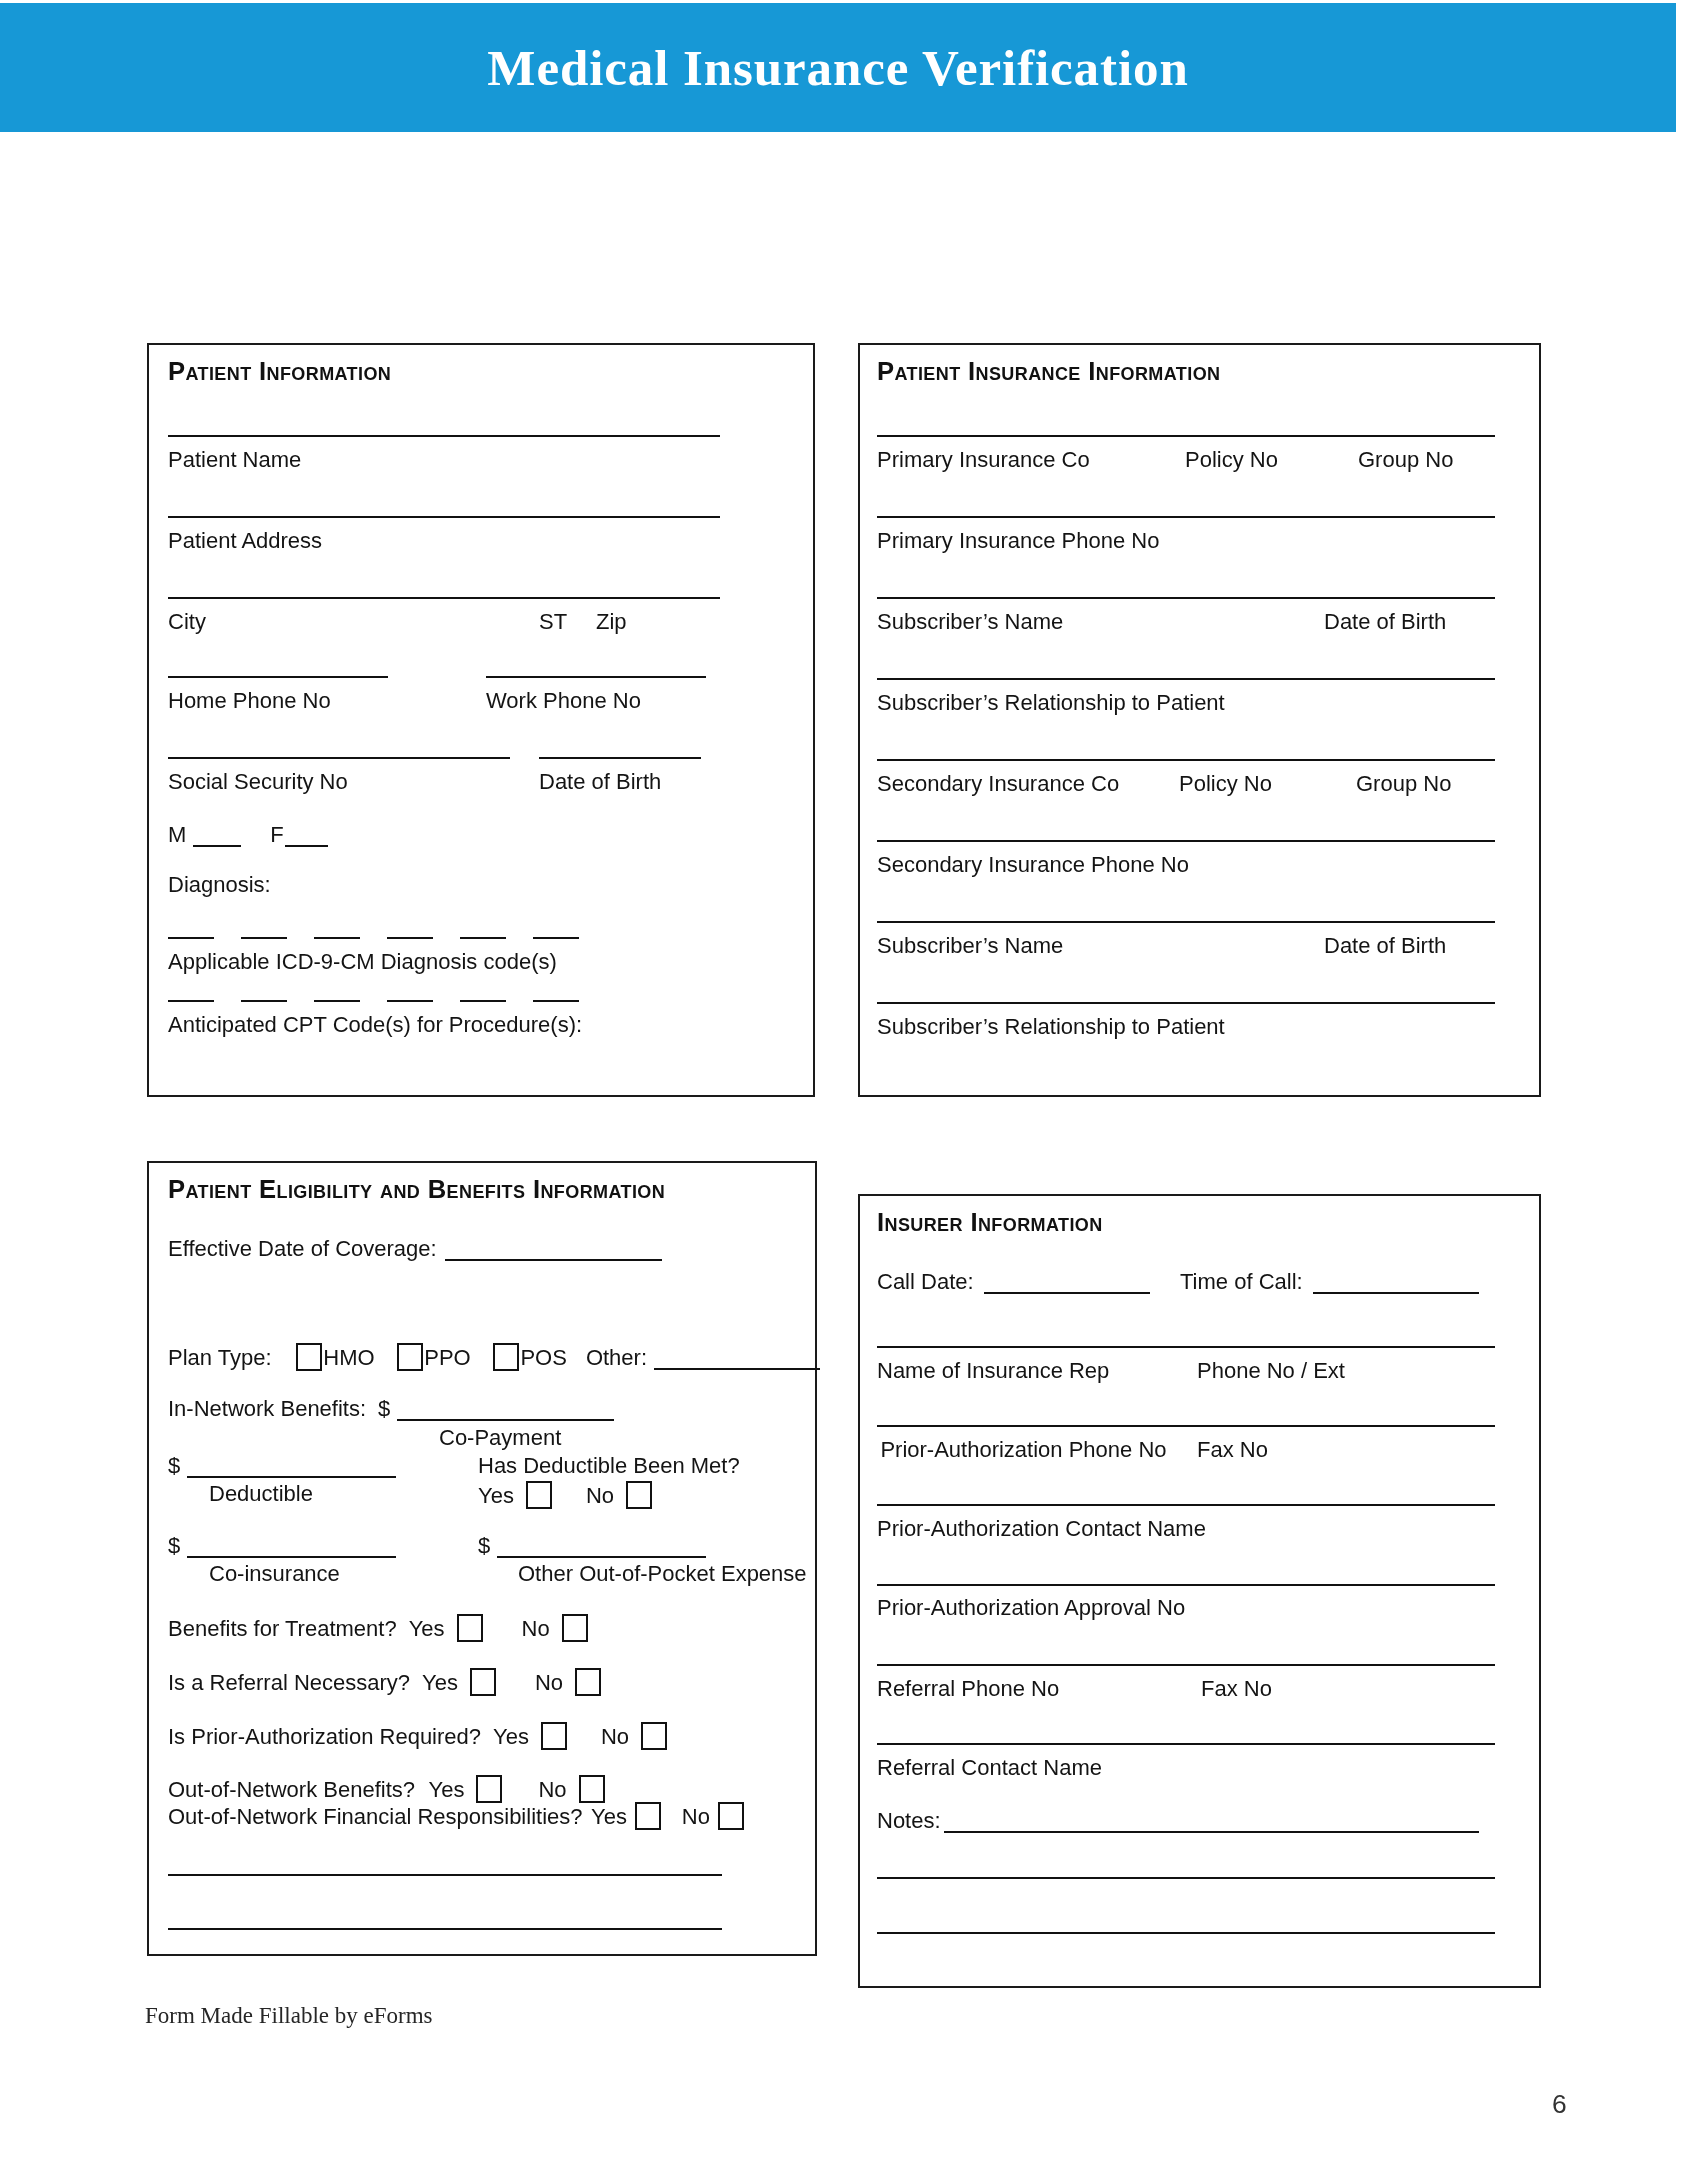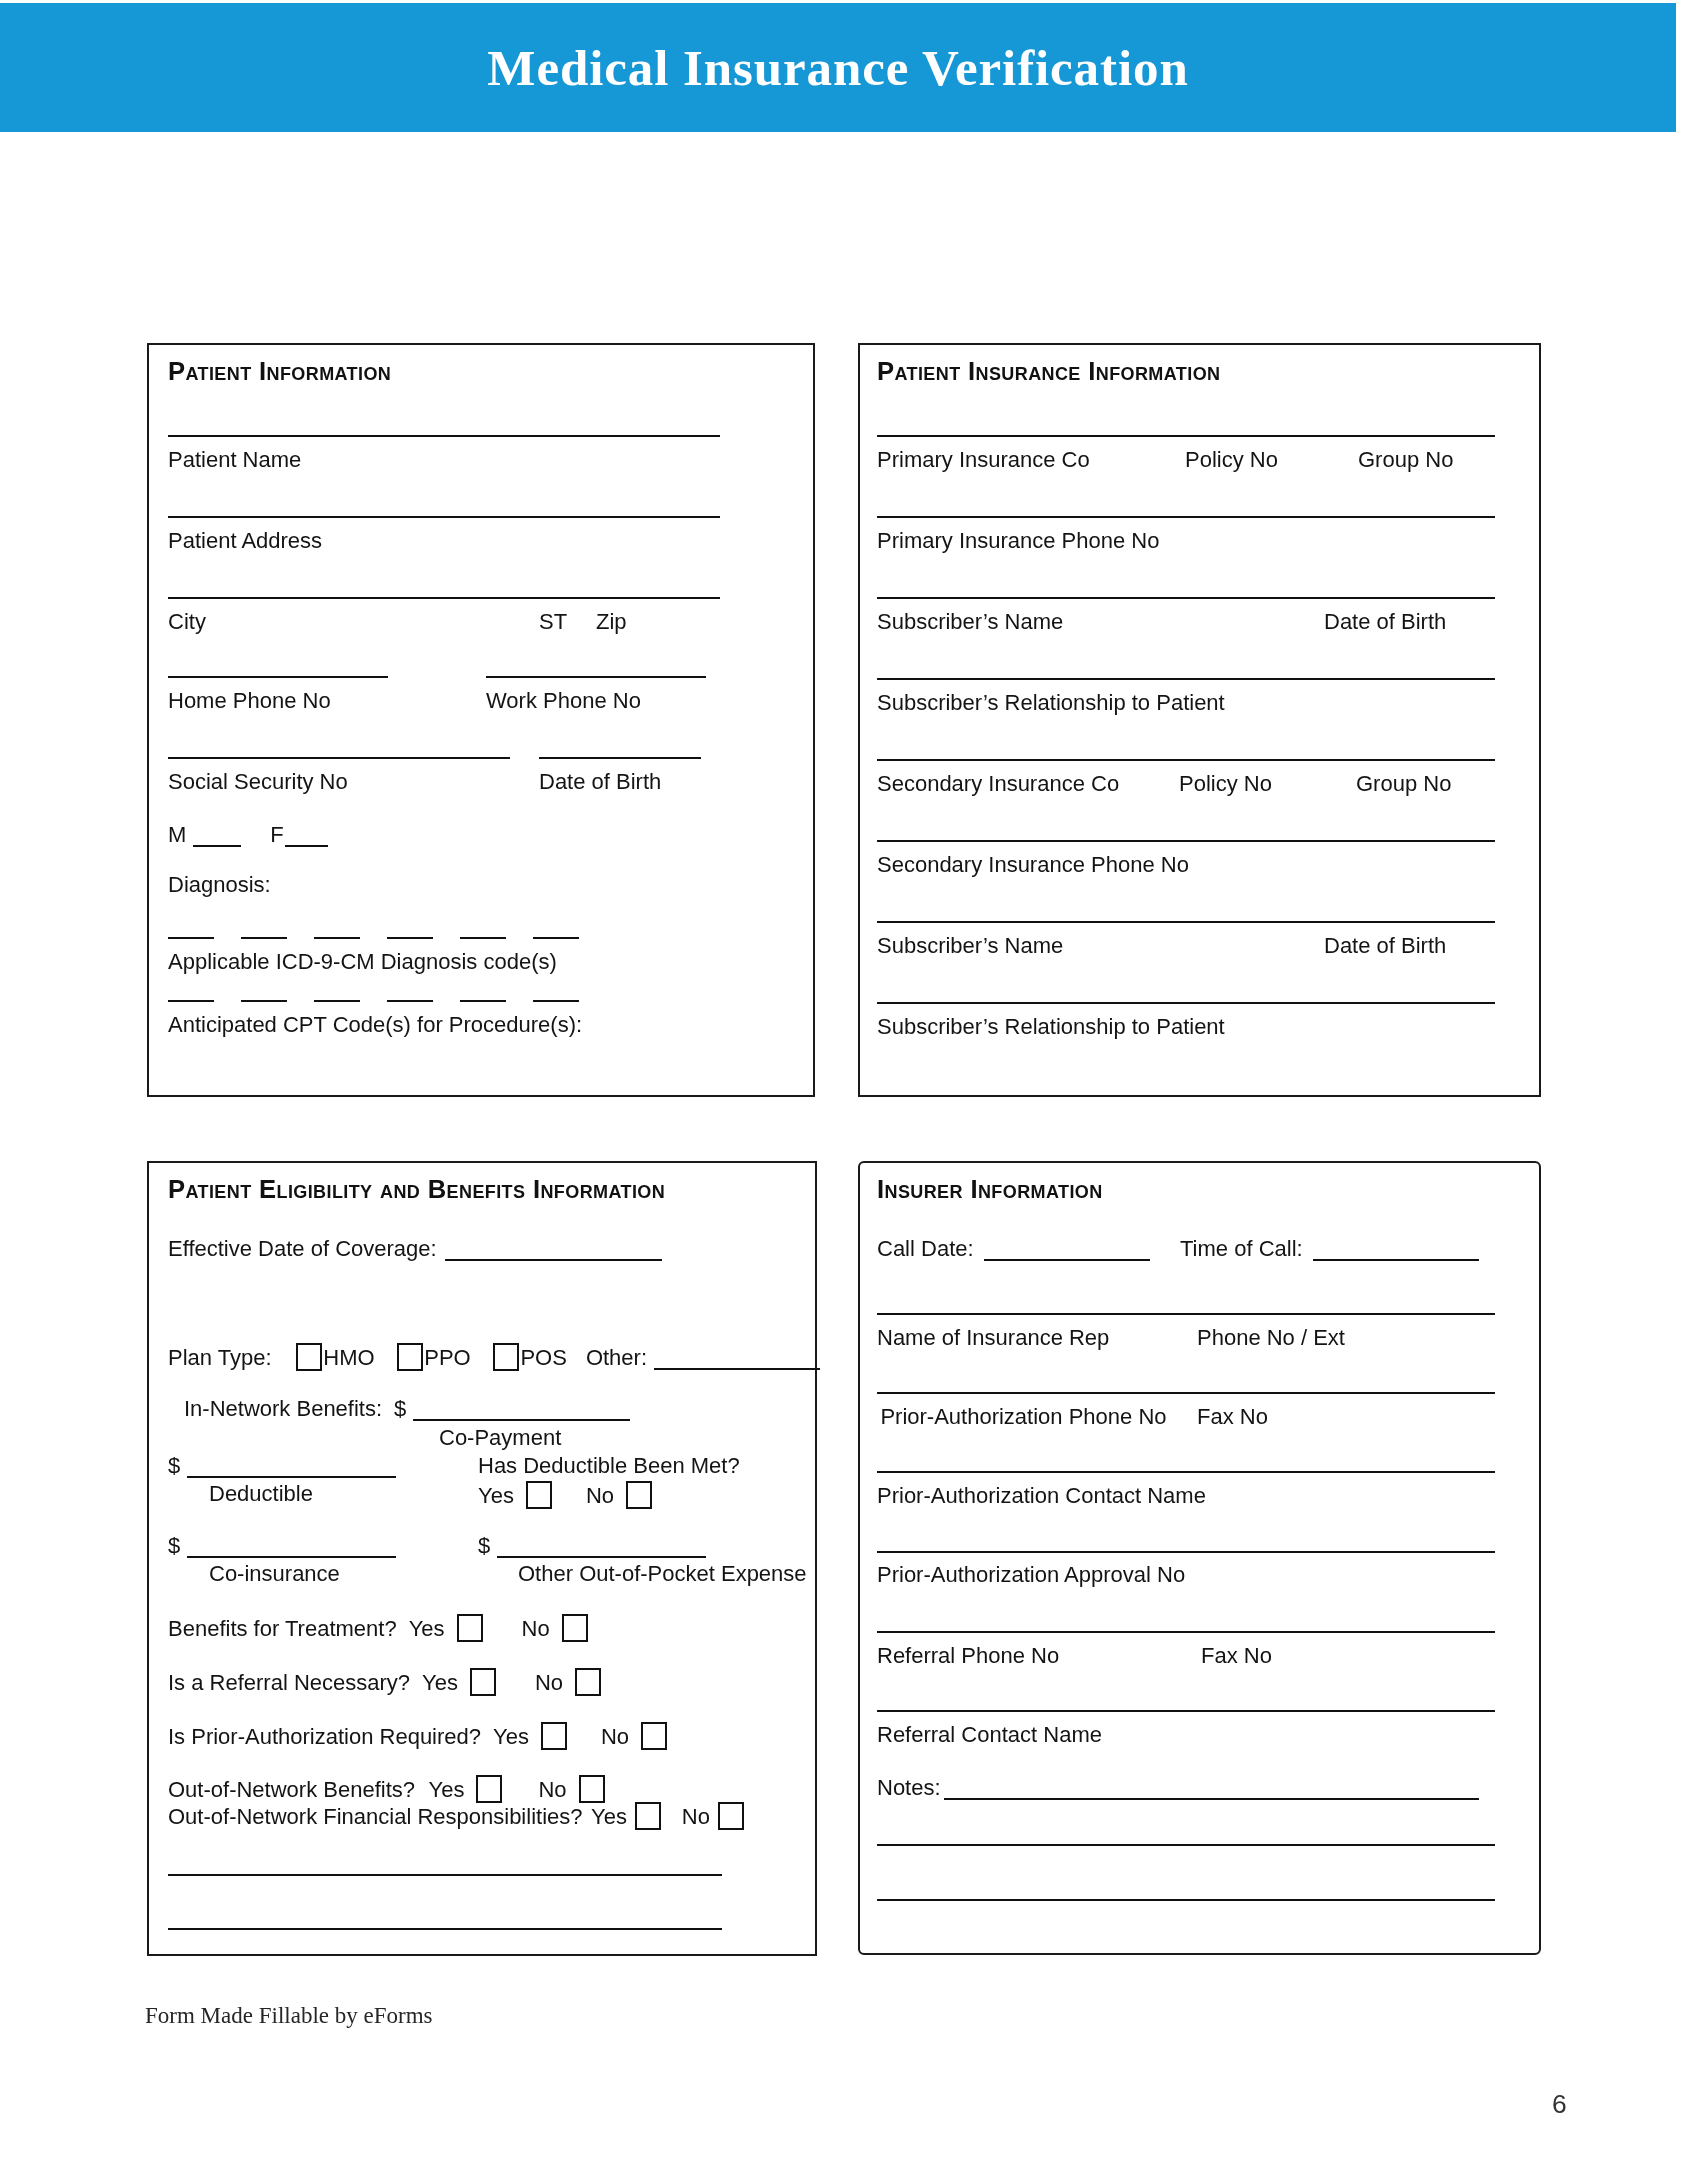--- a/index.html
+++ b/index.html
@@ -122,21 +122,21 @@
 
     <div class="row" style="top:73px;left:19px;">
       <span>Effective Date of Coverage:</span><span class="uline" style="width:217px;margin-left:8.5px;"></span>
     </div>
 
 
     <div class="row" style="top:180px;left:19px;">
       <span>Plan Type:</span><span class="cb" style="margin-left:24px;"></span><span style="margin-left:1.7px;">HMO</span><span class="cb" style="margin-left:22px;"></span><span style="margin-left:1.7px;">PPO</span><span class="cb" style="margin-left:22px;"></span><span style="margin-left:1.7px;">POS</span><span style="margin-left:19px;">Other:</span><span class="uline" style="width:166px;margin-left:6.8px;"></span>
     </div>
 
-    <div class="row" style="top:233px;left:19px;margin-left:16px;">
+    <div class="row" style="top:233px;left:19px;">
       <span>In-Network Benefits:</span><span style="margin-left:12px;">$</span><span class="uline" style="width:217px;margin-left:6.8px;"></span>
     </div>
     <div class="lbl" style="top:262px;left:290px;">Co-Payment</div>
 
     <div class="row" style="top:290px;left:19px;">
       <span>$</span><span class="uline" style="width:209px;margin-left:6.8px;"></span>
     </div>
     <div class="row" style="top:290px;left:329px;">
       <span>Has Deductible Been Met?</span>
     </div>
@@ -171,21 +171,21 @@
     </div>
 
     <div class="row" style="top:639px;left:19px;">
       <span>Out-of-Network Financial Responsibilities?</span><span style="margin-left:8.5px;">Yes</span><span class="cb" style="margin-left:8.5px;"></span><span style="margin-left:20.4px;">No</span><span class="cb" style="margin-left:8.5px;"></span>
     </div>
 
     <div class="wline" style="top:711px;left:19px;width:554px;"></div>
     <div class="wline" style="top:765px;left:19px;width:554px;"></div>
   </div>
 
-  <div class="box" style="left:858px;top:1161px;width:679px;height:790px;border-radius:6px;">
+  <div class="box" style="left:858px;top:1194px;width:679px;height:790px;">
     <div class="sec-title" style="top:12px;left:17px;">Insurer Information</div>
 
     <div class="row" style="top:73px;left:17px;text-align:center;">
       <span>Call Date:</span><span class="uline" style="width:166px;margin-left:10.2px;"></span>
     </div>
     <div class="row" style="top:73px;left:320px;">
       <span>Time of Call:</span><span class="uline" style="width:166px;margin-left:10.2px;"></span>
     </div>
 
     <div class="wline" style="top:150px;left:17px;width:618px;"></div>

